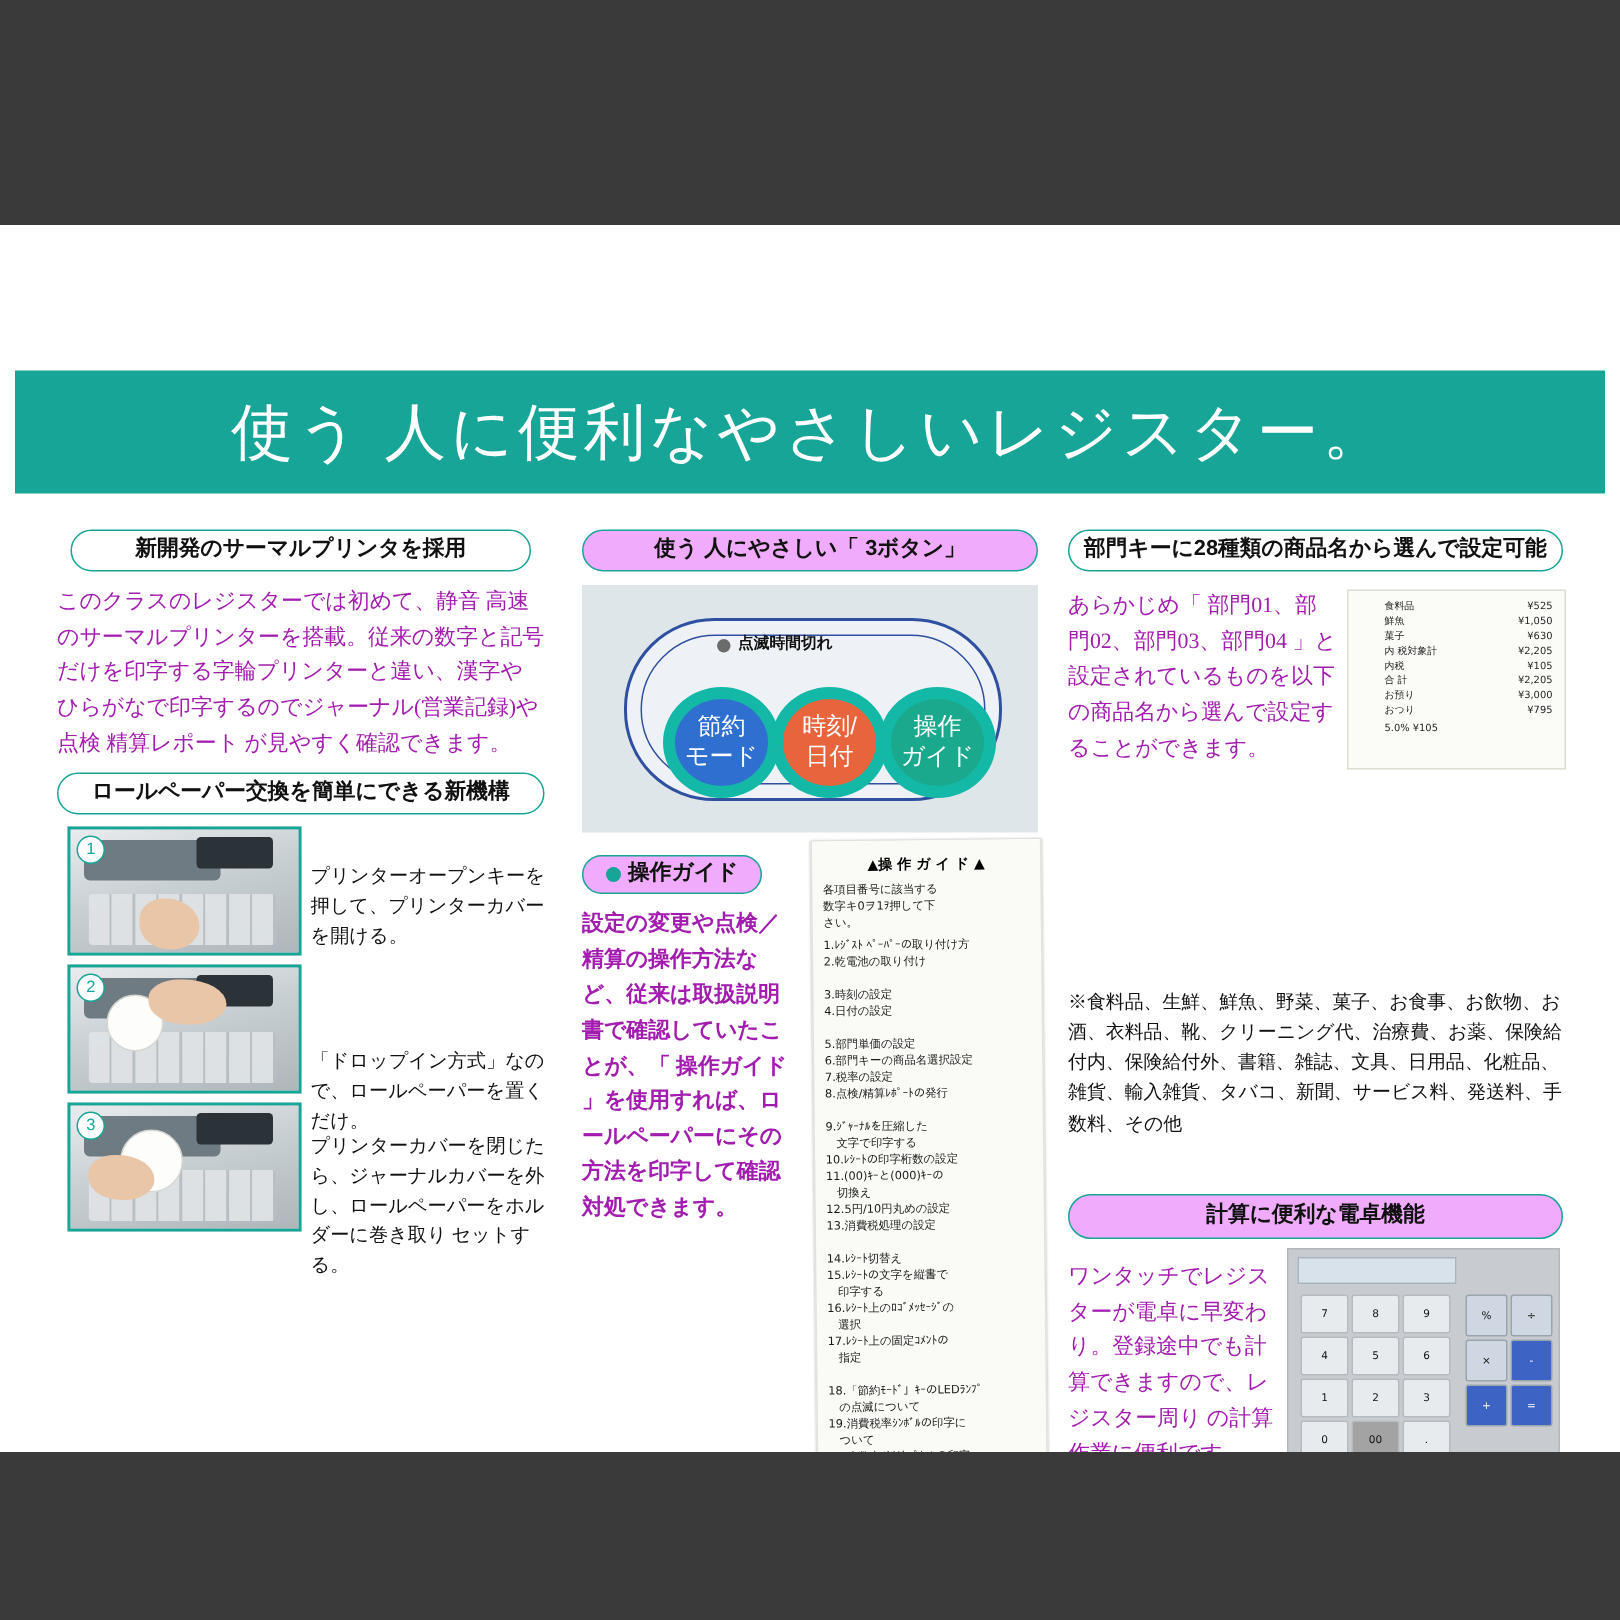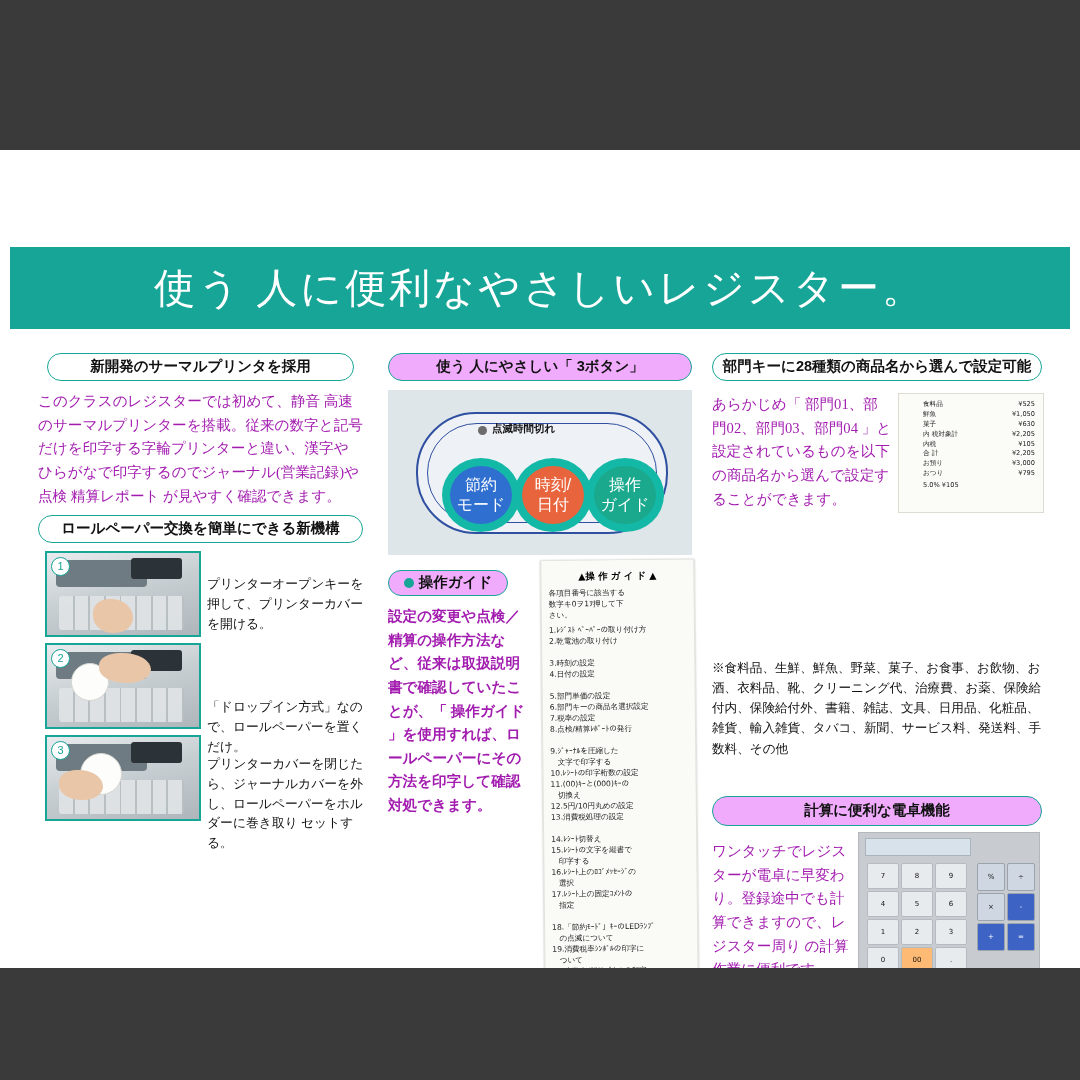--- a/index.html
+++ b/index.html
@@ -334,21 +334,21 @@
         <div class="kp" style="left: 8px; top: 30px; width: 30px; height: 24px; background: rgb(231, 235, 238); border: 1px solid rgb(181, 188, 193);">7</div>
         <div class="kp" style="left: 42px; top: 30px; width: 30px; height: 24px; background: rgb(231, 235, 238); border: 1px solid rgb(181, 188, 193);">8</div>
         <div class="kp" style="left: 76px; top: 30px; width: 30px; height: 24px; background: rgb(231, 235, 238); border: 1px solid rgb(181, 188, 193);">9</div>
         <div class="kp" style="left: 8px; top: 58px; width: 30px; height: 24px; background: rgb(231, 235, 238); border: 1px solid rgb(181, 188, 193);">4</div>
         <div class="kp" style="left: 42px; top: 58px; width: 30px; height: 24px; background: rgb(231, 235, 238); border: 1px solid rgb(181, 188, 193);">5</div>
         <div class="kp" style="left: 76px; top: 58px; width: 30px; height: 24px; background: rgb(231, 235, 238); border: 1px solid rgb(181, 188, 193);">6</div>
         <div class="kp" style="left: 8px; top: 86px; width: 30px; height: 24px; background: rgb(231, 235, 238); border: 1px solid rgb(181, 188, 193);">1</div>
         <div class="kp" style="left: 42px; top: 86px; width: 30px; height: 24px; background: rgb(231, 235, 238); border: 1px solid rgb(181, 188, 193);">2</div>
         <div class="kp" style="left: 76px; top: 86px; width: 30px; height: 24px; background: rgb(231, 235, 238); border: 1px solid rgb(181, 188, 193);">3</div>
         <div class="kp" style="left: 8px; top: 114px; width: 30px; height: 24px; background: rgb(231, 235, 238); border: 1px solid rgb(181, 188, 193);">0</div>
-        <div class="kp" style="left: 42px; top: 114px; width: 30px; height: 24px; background: #fdba74; border: 1px solid rgb(181, 188, 193);">00</div>
+        <div class="kp" style="left: 42px; top: 114px; width: 30px; height: 24px; background: #a3a3a3; border: 1px solid rgb(181, 188, 193);">00</div>
         <div class="kp" style="left: 76px; top: 114px; width: 30px; height: 24px; background: rgb(231, 235, 238); border: 1px solid rgb(181, 188, 193);">.</div>
       </div>
     <div id="keypad-side">
         <div class="kp" style="left: 118px; top: 30px; width: 26px; height: 26px; background: rgb(207, 216, 226); color: rgb(17, 17, 17); border: 1px solid rgb(154, 164, 173);">%</div>
         <div class="kp" style="left: 148px; top: 30px; width: 26px; height: 26px; background: rgb(207, 216, 226); color: rgb(17, 17, 17); border: 1px solid rgb(154, 164, 173);">÷</div>
         <div class="kp" style="left: 118px; top: 60px; width: 26px; height: 26px; background: rgb(207, 216, 226); color: rgb(17, 17, 17); border: 1px solid rgb(154, 164, 173);">×</div>
         <div class="kp" style="left: 148px; top: 60px; width: 26px; height: 26px; background: rgb(61, 99, 196); color: rgb(255, 255, 255); border: 1px solid rgb(154, 164, 173);">-</div>
         <div class="kp" style="left: 118px; top: 90px; width: 26px; height: 26px; background: rgb(61, 99, 196); color: rgb(255, 255, 255); border: 1px solid rgb(154, 164, 173);">+</div>
         <div class="kp" style="left: 148px; top: 90px; width: 26px; height: 26px; background: rgb(61, 99, 196); color: rgb(255, 255, 255); border: 1px solid rgb(154, 164, 173);">=</div>
       </div>

